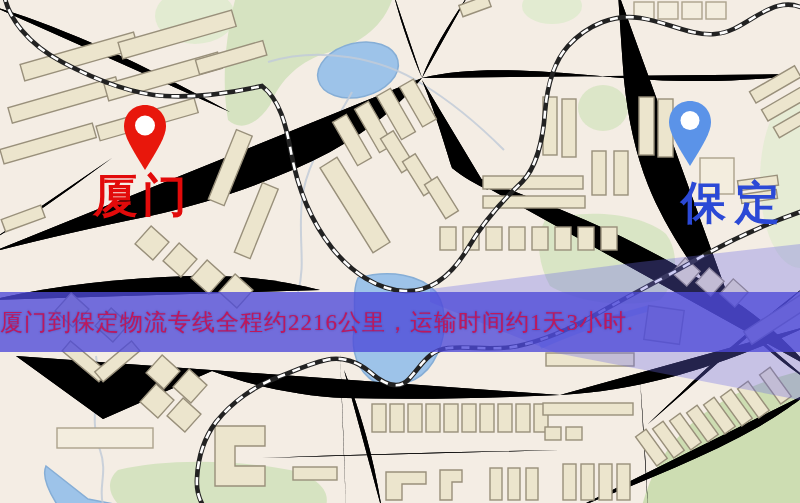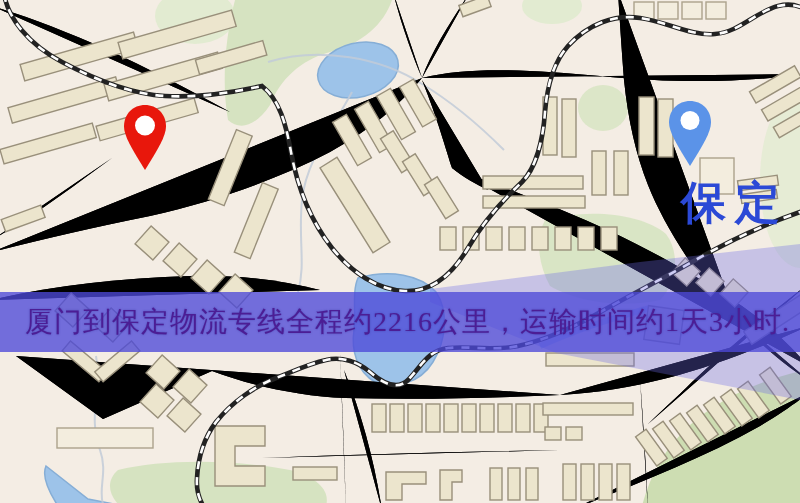--- a/index.html
+++ b/index.html
@@ -29,21 +29,21 @@
     background:rgba(110,105,232,.33);
     clip-path:polygon(430px 289px,640px 262px,800px 244px,800px 400px,556px 353px,430px 302px);
     pointer-events:none;
   }
   .info-banner{
     position:absolute;left:0;top:292px;width:800px;height:60px;
     background:rgba(77,73,216,.78);
     display:flex;align-items:center;
   }
   .info-banner .txt{
-    color:#4c1d95;font-size:28px;padding-left:25px;letter-spacing:1px;
+    color:#be185d;font-size:23px;letter-spacing:1px;
     font-family:"Liberation Serif","DejaVu Serif",serif;
     white-space:nowrap;text-shadow:0 0 2px rgba(40,40,140,.5);
   }
 
   .pin{position:absolute;width:46px;height:68px;}
   .pin-origin{left:122px;top:104px;}
   .pin-destination{left:667px;top:100px;}
 
   .marker-label{
     position:absolute;font-weight:bold;font-size:45px;line-height:1;
@@ -281,20 +281,21 @@
       <path class="rail-dash" d="M806 210 C770 222 730 240 692 262 C660 280 625 298 595 315 C570 329 545 340 518 346 C495 351 470 346 448 348 C428 350 420 368 408 380 C398 390 385 385 370 372 C358 362 342 356 326 360 C308 364 292 372 276 378 C255 386 232 402 216 422 C204 438 198 458 197 478 C196 492 200 502 206 510"></path>
     </g>
   </svg>
 
   <div class="overlay-ribbon"></div>
 
   <svg class="pin pin-origin" viewBox="0 0 46 68">
     <path d="M23 1 C11 1 2 10 2 22.5 C2 32 10 45 23 66 C36 45 44 32 44 22.5 C44 10 35 1 23 1 Z" fill="#e8170c"></path>
     <circle cx="23" cy="21.5" r="10" fill="#ffffff"></circle>
   </svg>
+  <div class="marker-label label-origin">厦门</div>
 
   <svg class="pin pin-destination" viewBox="0 0 46 68">
     <path d="M23 1 C11 1 2 10 2 22.5 C2 32 10 45 23 66 C36 45 44 32 44 22.5 C44 10 35 1 23 1 Z" fill="#5b93e8"></path>
     <circle cx="23" cy="20.5" r="9.5" fill="#ffffff"></circle>
   </svg>
   <div class="marker-label label-destination">保定</div>
 
   <div class="info-banner">
     <div class="txt">厦门到保定物流专线全程约2216公里，运输时间约1天3小时.</div>
   </div>

